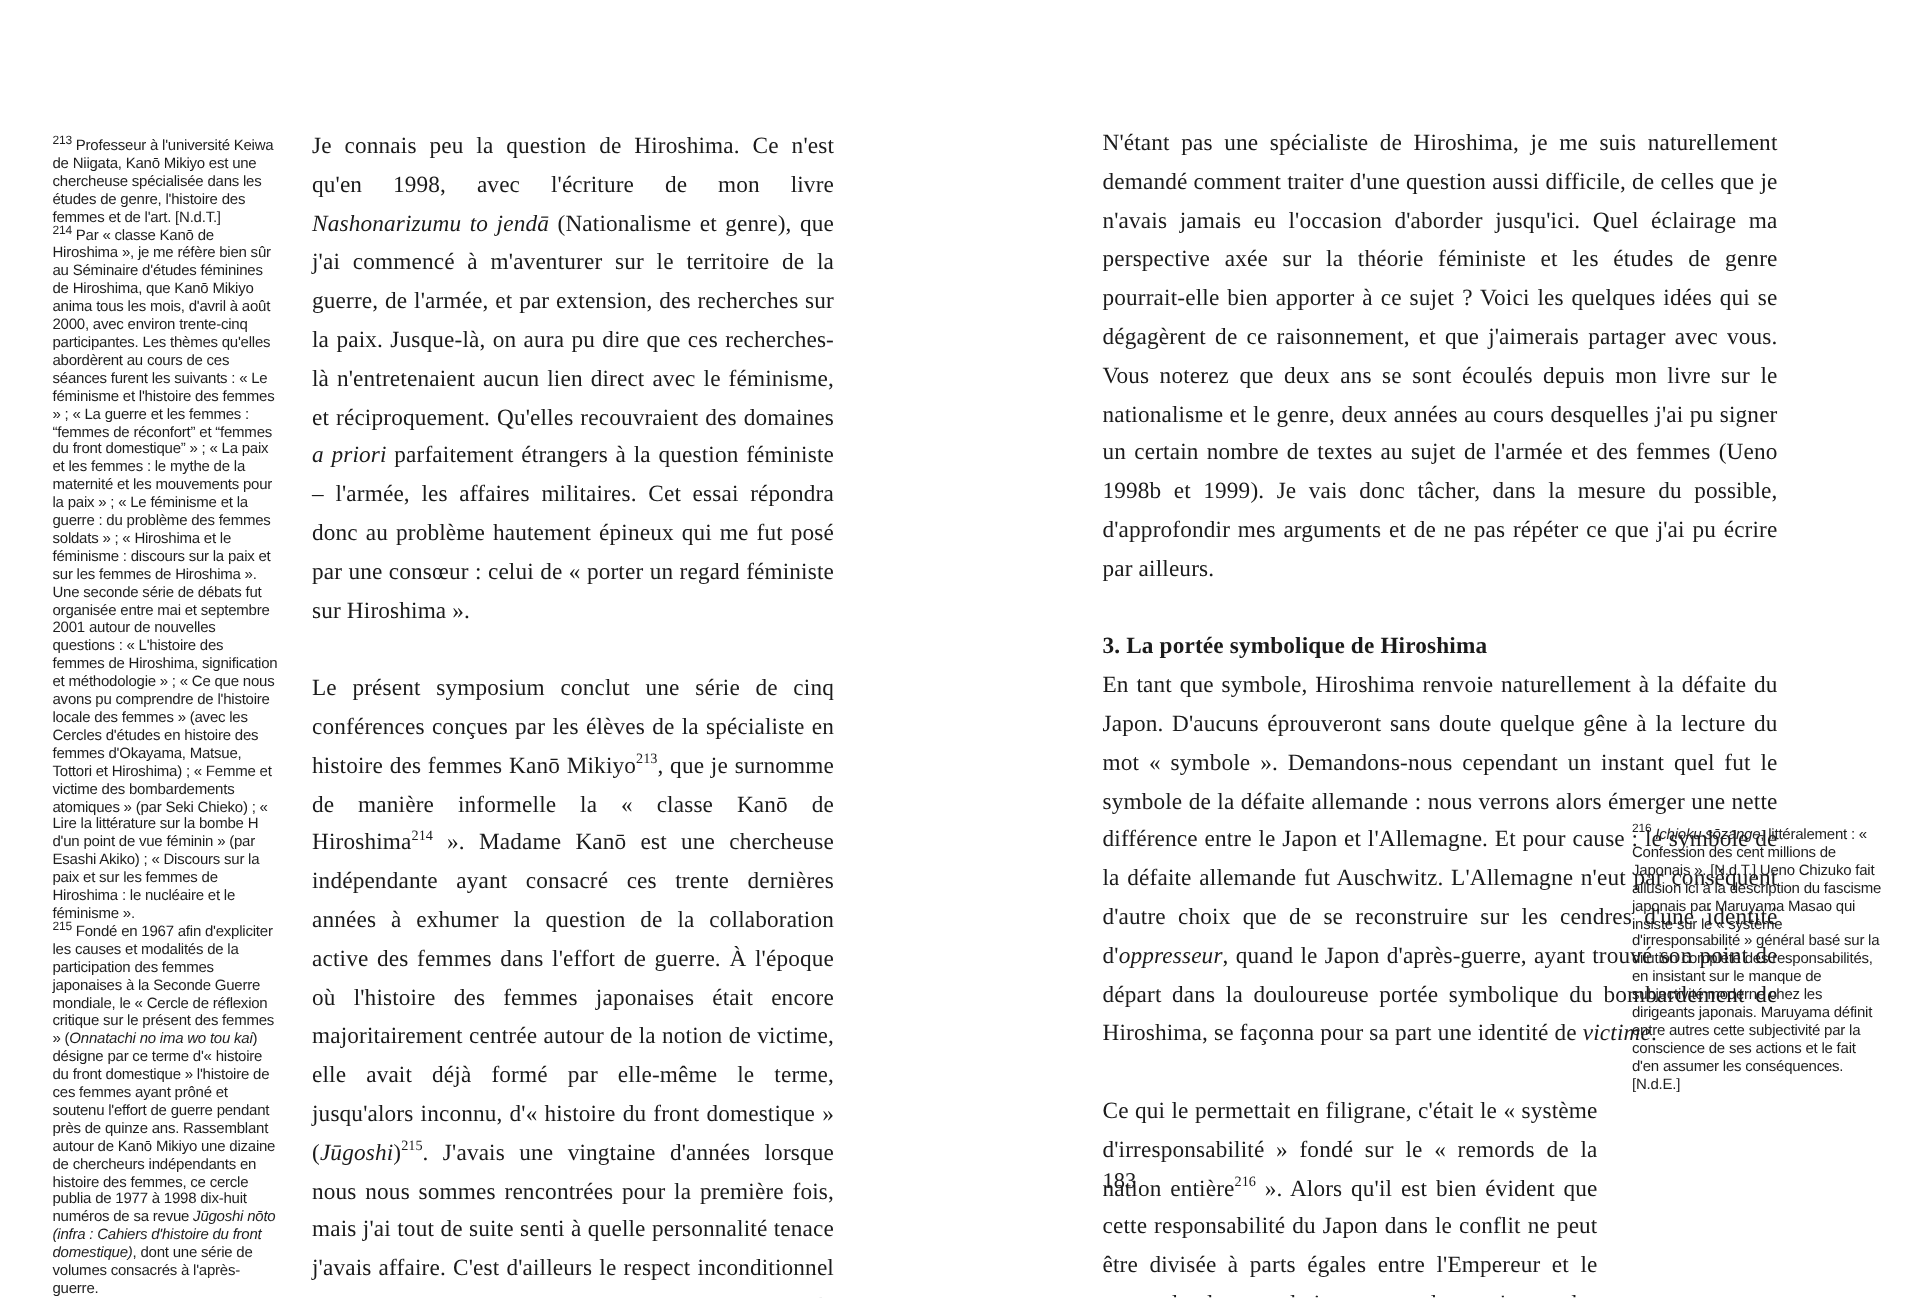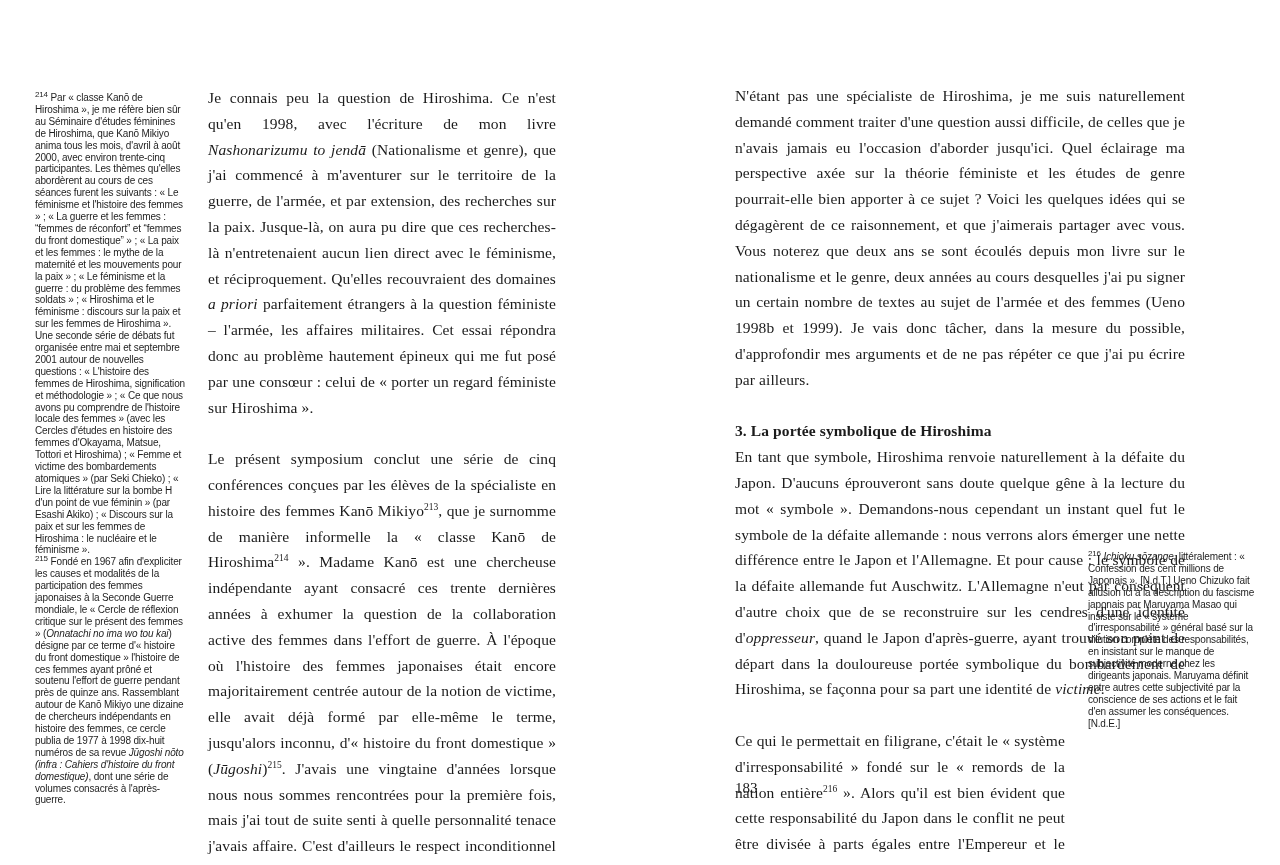--- a/index.html
+++ b/index.html
@@ -45,20 +45,21 @@
     font-family:"Liberation Serif",serif;
     font-size:15px;line-height:1;color:#1b1b1b;
   }
 </style>
 </head>
 <body>
 
 <div class="spread">
 
   <aside class="sidenotes sidenotes-left">
+    <p class="note"><sup>213</sup><span> Professeur à l'université Keiwa de Niigata, Kanō Mikiyo est une chercheuse spécialisée dans les études de genre, l'histoire des femmes et de l'art. [N.d.T.]</span></p>
     <p class="note"><sup>214</sup><span> Par « classe Kanō de Hiroshima », je me réfère bien sûr au Séminaire d'études féminines de Hiroshima, que Kanō Mikiyo anima tous les mois, d'avril à août 2000, avec environ trente-cinq participantes. Les thèmes qu'elles abordèrent au cours de ces séances furent les suivants : « Le féminisme et l'histoire des femmes » ; « La guerre et les femmes : “femmes de réconfort” et “femmes du front domestique” » ; « La paix et les femmes : le mythe de la maternité et les mouvements pour la paix » ; « Le féminisme et la guerre : du problème des femmes soldats » ; « Hiroshima et le féminisme : discours sur la paix et sur les femmes de Hiroshima ». Une seconde série de débats fut organisée entre mai et septembre 2001 autour de nouvelles questions : « L'histoire des femmes de Hiroshima, signification et méthodologie » ; « Ce que nous avons pu comprendre de l'histoire locale des femmes » (avec les Cercles d'études en histoire des femmes d'Okayama, Matsue, Tottori et Hiroshima) ; « Femme et victime des bombardements atomiques » (par Seki Chieko) ; « Lire la littérature sur la bombe H d'un point de vue féminin » (par Esashi Akiko) ; « Discours sur la paix et sur les femmes de Hiroshima : le nucléaire et le féminisme ».</span></p>
     <p class="note"><sup>215</sup><span> Fondé en 1967 afin d'expliciter les causes et modalités de la participation des femmes japonaises à la Seconde Guerre mondiale, le « Cercle de réflexion critique sur le présent des femmes » (</span><i>Onnatachi no ima wo tou kai</i><span>) désigne par ce terme d'« histoire du front domestique » l'histoire de ces femmes ayant prôné et soutenu l'effort de guerre pendant près de quinze ans. Rassemblant autour de Kanō Mikiyo une dizaine de chercheurs indépendants en histoire des femmes, ce cercle publia de 1977 à 1998 dix-huit numéros de sa revue </span><i>Jūgoshi nōto (infra : Cahiers d'histoire du front domestique)</i><span>, dont une série de volumes consacrés à l'après-guerre.</span></p>
   </aside>
 
   <main class="main main-left">
     <p class="para"><span>Je connais peu la question de Hiroshima. Ce n'est qu'en 1998, avec l'écriture de mon livre </span><i>Nashonarizumu to jendā</i><span> (Nationalisme et genre), que j'ai commencé à m'aventurer sur le territoire de la guerre, de l'armée, et par extension, des recherches sur la paix. Jusque-là, on aura pu dire que ces recherches-là n'entretenaient aucun lien direct avec le féminisme, et réciproquement. Qu'elles recouvraient des domaines </span><i>a priori</i><span> parfaitement étrangers à la question féministe – l'armée, les affaires militaires. Cet essai répondra donc au problème hautement épineux qui me fut posé par une consœur : celui de « porter un regard féministe sur Hiroshima ».</span></p>
     <p class="para"><span>Le présent symposium conclut une série de cinq conférences conçues par les élèves de la spécialiste en histoire des femmes Kanō Mikiyo</span><sup>213</sup><span>, que je surnomme de manière informelle la « classe Kanō de Hiroshima</span><sup>214</sup><span> ». Madame Kanō est une chercheuse indépendante ayant consacré ces trente dernières années à exhumer la question de la collaboration active des femmes dans l'effort de guerre. À l'époque où l'histoire des femmes japonaises était encore majoritairement centrée autour de la notion de victime, elle avait déjà formé par elle-même le terme, jusqu'alors inconnu, d'« histoire du front domestique » (</span><i>Jūgoshi</i><span>)</span><sup>215</sup><span>. J'avais une vingtaine d'années lorsque nous nous sommes rencontrées pour la première fois, mais j'ai tout de suite senti à quelle personnalité tenace j'avais affaire. C'est d'ailleurs le respect inconditionnel que m'inspire son travail au long cours qui m'a poussée à accepter sa proposition d'intervention dans ce colloque : lorsque Kanō Mikiyo vous lance un défi de ce genre, vous vous devez de le relever, aussi ardu soit-il.</span></p>
   </main>
 
   <main class="main main-right">

